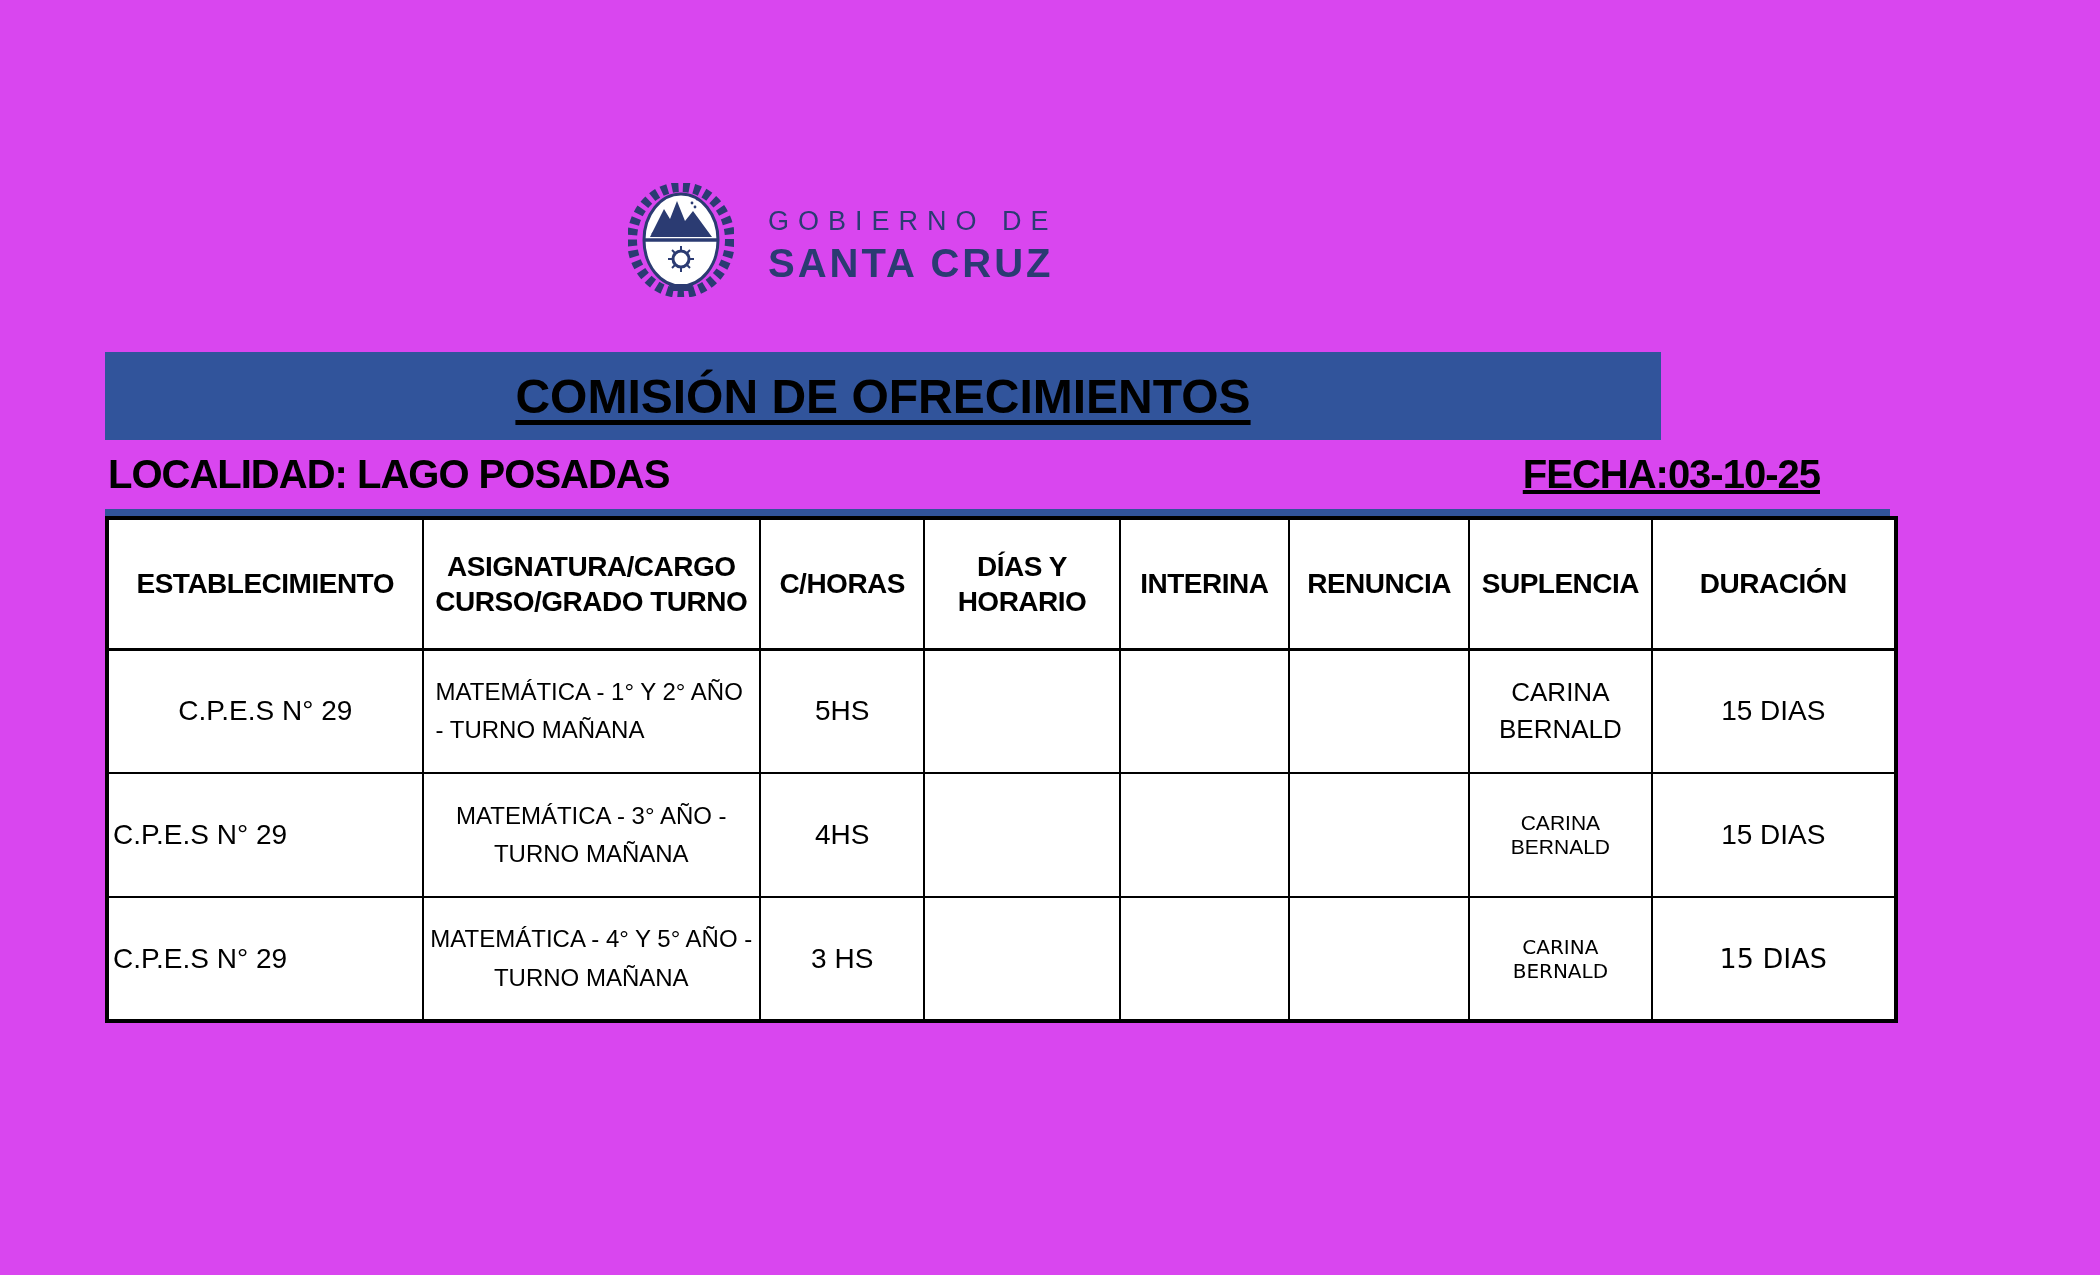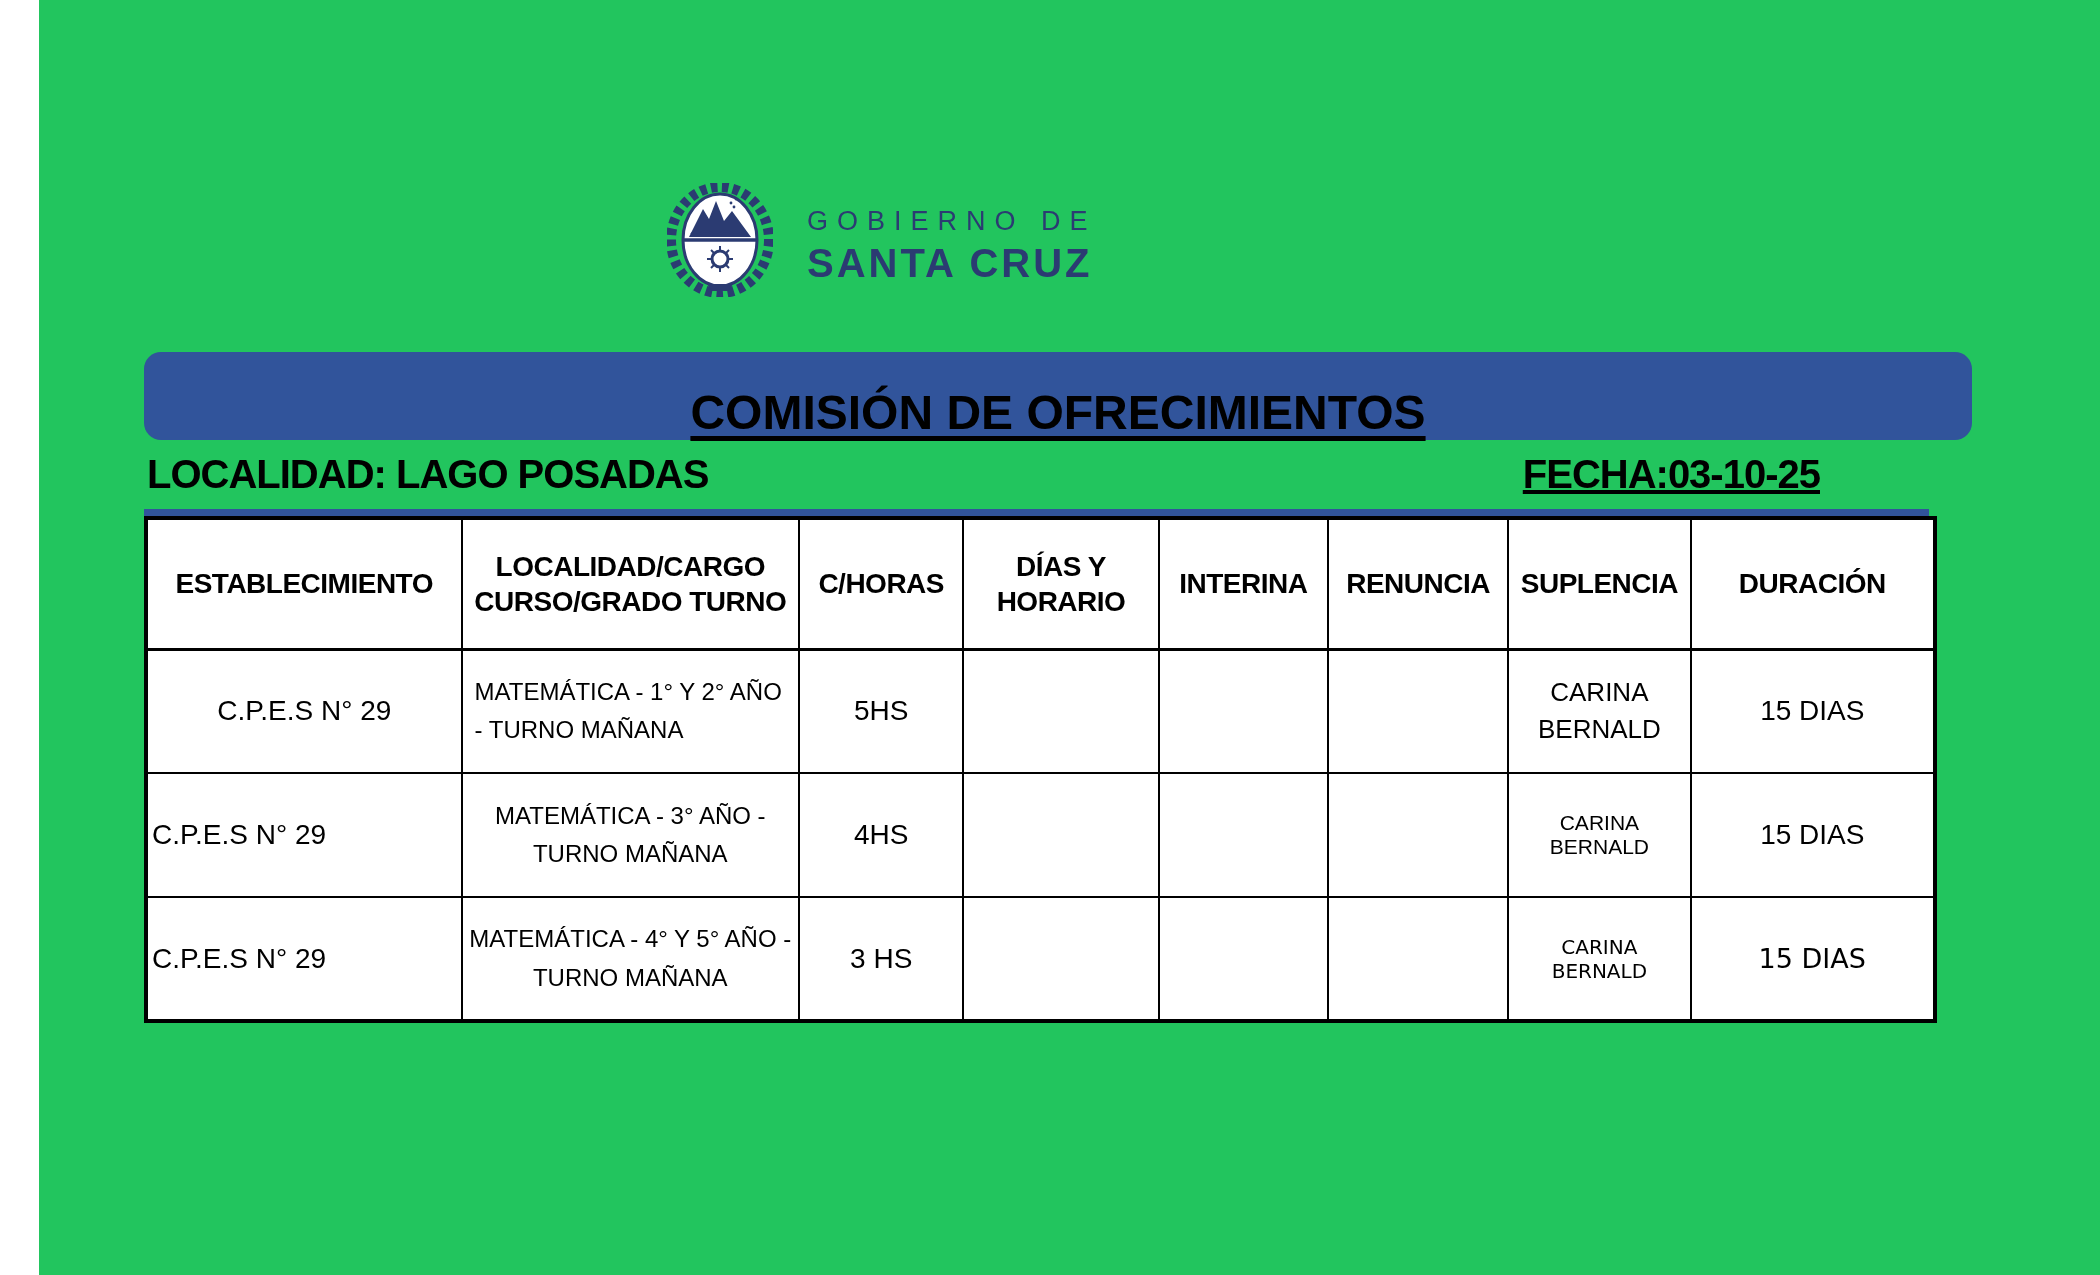--- a/index.html
+++ b/index.html
@@ -3,33 +3,33 @@
 <meta charset="utf-8">
 <style>
   * { margin: 0; padding: 0; box-sizing: border-box; }
   html, body { background: #ffffff; }
   body {
     font-family: "Liberation Sans", sans-serif;
     width: 2100px; height: 1275px;
     position: relative; overflow: hidden;
     color: #000;
   }
-  .page { position: absolute; inset: 0; background: #22c55e; margin-left: 39px; }
+  .page { position: absolute; inset: 0; background: #d946ef; }
 
   
   .crest { position: absolute; left: 628px; top: 183px; width: 106px; height: 114px; }
   .gob-block { position: absolute; left: 768px; top: 206px; color: var(--navy); }
   .gob-line1 { font-size: 27px; letter-spacing: 9px; font-weight: 500; }
   .gob-line2 { font-size: 40px; font-weight: bold; letter-spacing: 3px; margin-top: 4px; }
   .consejo-block { position: absolute; left: 1053px; top: 212px; color: var(--navy);
     font-size: 30px; line-height: 37px; font-weight: 500; }
 
   
-  .banner { position: absolute; left: 105px; top: 352px; width: 1828px; height: 88px;
-    background: var(--blue); display: flex; align-items: flex-end; justify-content: center; border-radius: 17px; }
+  .banner { position: absolute; left: 105px; top: 352px; width: 1556px; height: 88px;
+    background: var(--blue); display: flex; align-items: center; justify-content: center; }
   .banner-title { font-size: 48px; font-weight: bold; letter-spacing: 0px; color: #000;
     text-decoration: underline; text-decoration-thickness: 5px; text-underline-offset: 7px; }
 
   
   .localidad { position: absolute; left: 108px; top: 452px; font-size: 40px; font-weight: bold;
     letter-spacing: -1px; }
   .fecha { position: absolute; right: 280px; top: 452px; font-size: 40px; font-weight: bold;
     letter-spacing: -1px; text-decoration: underline; }
 
   
@@ -116,21 +116,21 @@
         <col style="width:164px">
         <col style="width:195px">
       <col style="width:169px">
         <col style="width:180px">
         <col style="width:182px">
         <col style="width:244px">
     </colgroup>
     <thead>
       <tr>
         <th>ESTABLECIMIENTO</th>
-        <th>LOCALIDAD/CARGO CURSO/GRADO TURNO</th>
+        <th>ASIGNATURA/CARGO CURSO/GRADO TURNO</th>
         <th>C/HORAS</th>
         <th>DÍAS Y HORARIO</th>
         <th>INTERINA</th>
         <th>RENUNCIA</th>
         <th>SUPLENCIA</th>
         <th>DURACIÓN</th>
       </tr>
     </thead>
     <tbody>
       <tr>

